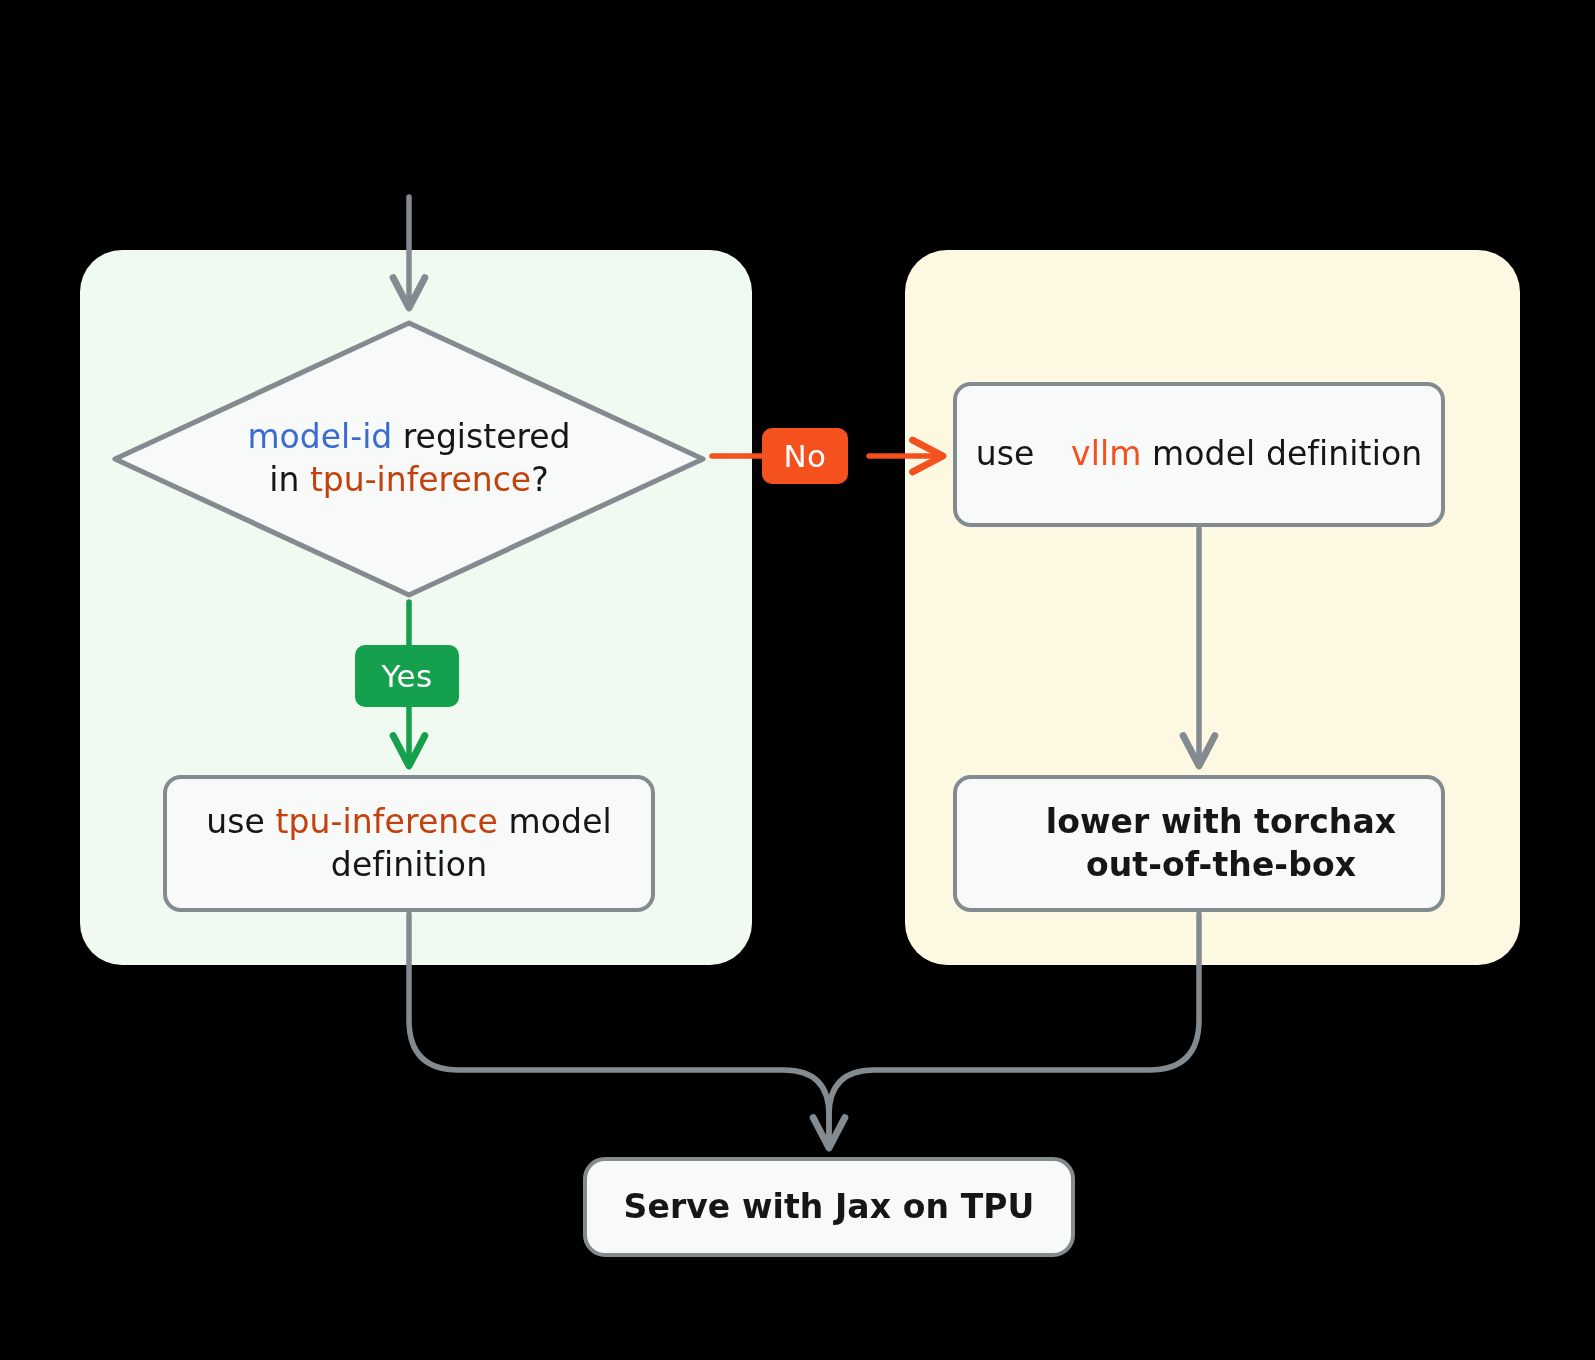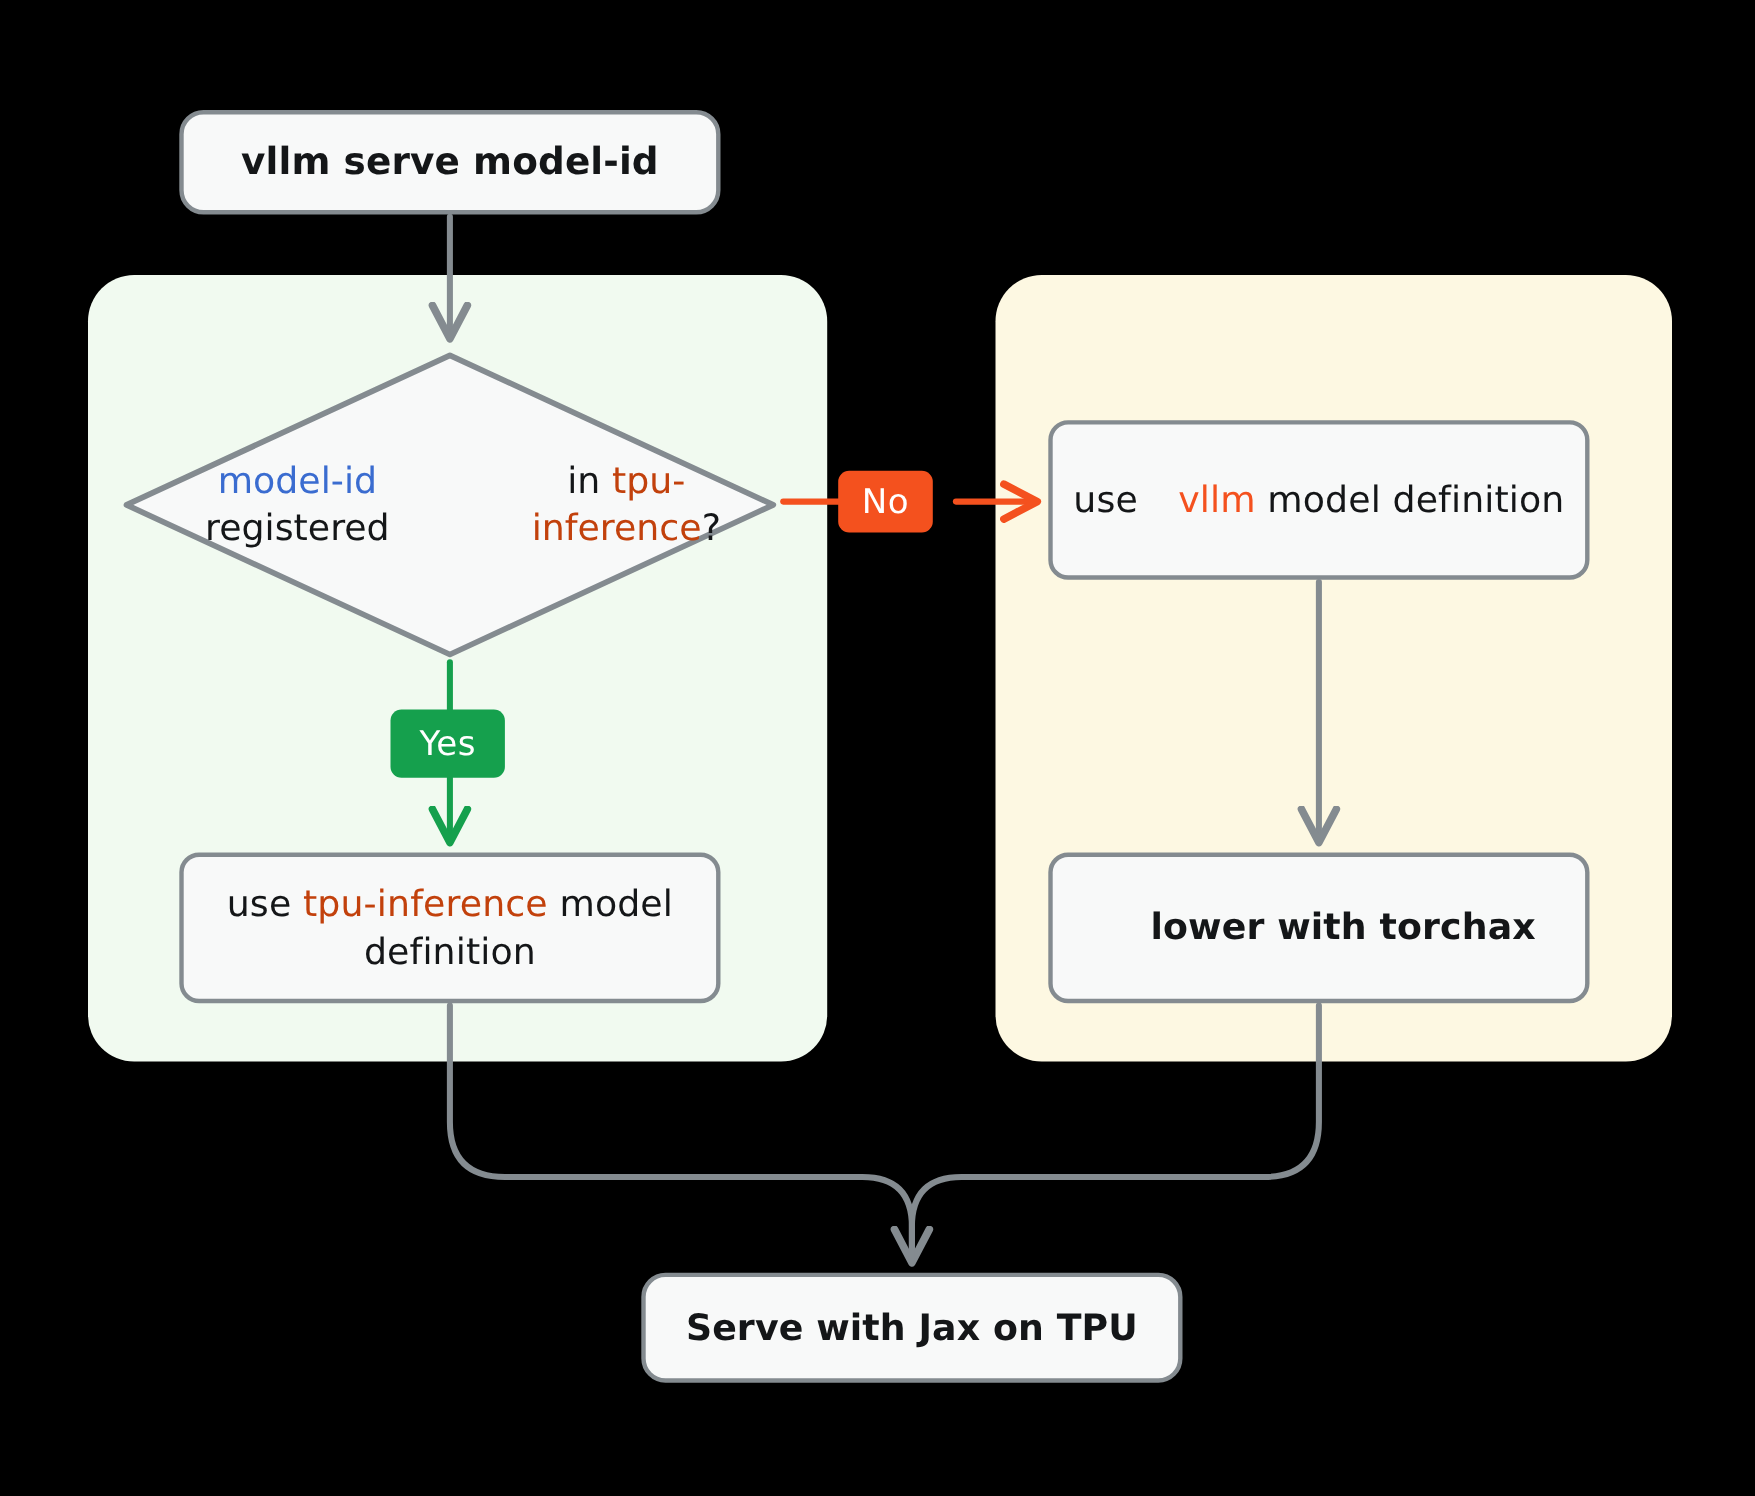--- a/index.html
+++ b/index.html
@@ -93,21 +93,21 @@
     width: 598px; height: 282px;
   }
   #node-decision .dia-shape {
     position: absolute; left: 0; top: 0;
     width: 100%; height: 100%;
   }
   #node-decision .dia-label {
     position: absolute;
     left: 0; top: 0; right: 0; bottom: 0;
     display: flex;
-    flex-direction: row;
+    flex-direction: column;
     align-items: center;
     justify-content: center;
     font-size: 33px;
     line-height: 1.30;
     color: #141618;
     text-align: center;
   }
 
   
   .tok-blue   { color: #3a6cd0; }
@@ -166,23 +166,20 @@
     <path d="M 409 602 L 409 645" fill="none" stroke="#15a04d" stroke-width="5.5" stroke-linecap="round"></path>
     <path d="M 409 707 L 409 764" fill="none" stroke="#15a04d" stroke-width="5.5" stroke-linecap="round" marker-end="url(#arrow-green)"></path>
 
     <path d="M 1199 529 L 1199 764" fill="none" stroke="#848b90" stroke-width="5.5" stroke-linecap="round" marker-end="url(#arrow-gray)"></path>
 
     <path d="M 409 914 L 409 1020 Q 409 1070 459 1070 L 784 1070 Q 829 1070 829 1115 L 829 1146" fill="none" stroke="#848b90" stroke-width="5.5" stroke-linecap="round" stroke-linejoin="round" marker-end="url(#arrow-gray)"></path>
 
     <path d="M 1199 914 L 1199 1020 Q 1199 1070 1149 1070 L 874 1070 Q 829 1070 829 1115 L 829 1146" fill="none" stroke="#848b90" stroke-width="5.5" stroke-linecap="round" stroke-linejoin="round"></path>
   </svg>
 
-  <div id="node-start" class="node">
-    <span class="txt">vllm serve model-id</span>
-  </div>
 
   <div id="node-decision">
     <svg class="dia-shape" viewBox="0 0 598 282" preserveAspectRatio="none">
       <path d="M 299 5 L 593 141 L 299 277 L 5 141 Z" fill="#f8f9f9" stroke="#848b90" stroke-width="5.2" stroke-linejoin="round"></path>
     </svg>
     <div class="dia-label">
       <div>
         <span class="tok-blue">model-id</span><span> registered</span>
       </div>
       <div>
@@ -203,20 +200,21 @@
     <span class="txt"><span>use </span><span class="tok-orange">vllm</span><span> model definition</span></span>
   </div>
 
   <div id="node-tpu-def" class="node">
     <span class="txt"><span>use </span><span class="tok-green">tpu-inference</span><span> model</span> <span>definition</span></span>
   </div>
 
   <div id="node-torchax" class="node">
     <span class="txt">
       <span>lower with torchax</span><br>
+      <span>out-of-the-box</span>
     </span>
   </div>
 
   <div id="node-end" class="node">
     <span class="txt">Serve with Jax on TPU</span>
   </div>
 
 </div>
 
 </body></html>

